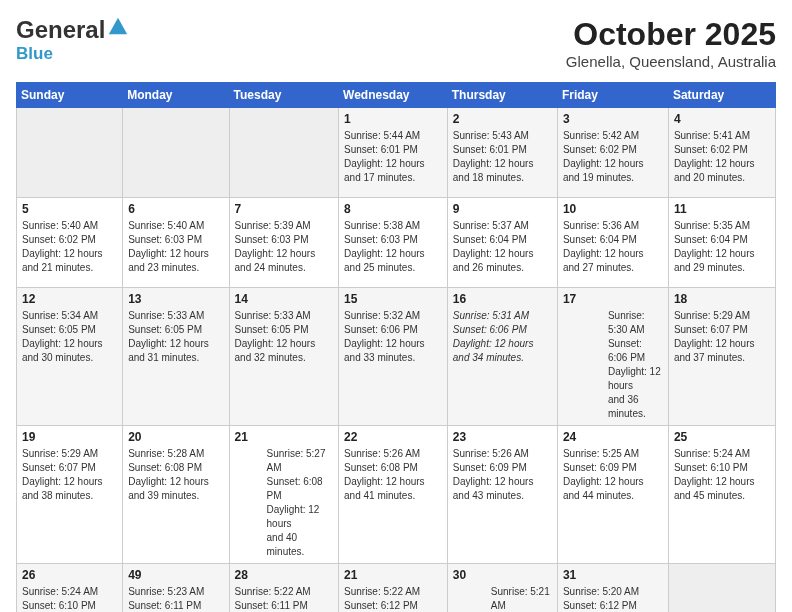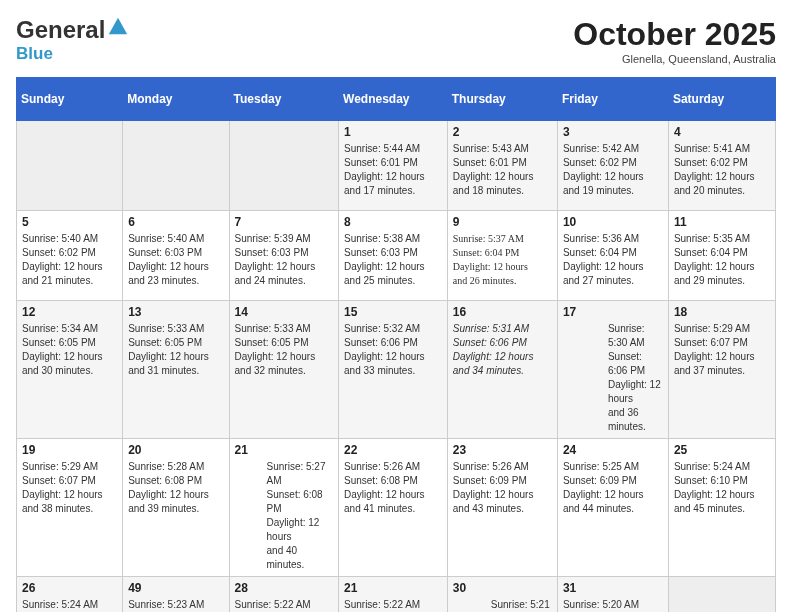--- a/index.html
+++ b/index.html
@@ -37,32 +37,32 @@
     }
     .title-section {
       text-align: right;
     }
     .calendar-title {
       font-size: 32px;
       font-weight: bold;
       color: #222;
     }
     .calendar-subtitle {
-      font-size: 11px;
+      font-size: 15px;
       color: #444;
     }
     table {
       width: 100%;
       border-collapse: collapse;
       font-size: 11px;
     }
     thead tr th {
       background-color: #3366cc;
       color: #fff;
-      padding: 14px 4px;
+      padding: 5px 4px;
       text-align: left;
       font-size: 12px;
       font-weight: bold;
       border: 1px solid #3366cc;
     }
     tbody tr td {
       border: 1px solid #ccc;
       vertical-align: top;
       padding: 4px 5px;
       min-height: 80px;
@@ -178,21 +178,21 @@
         </td>
         <td>
           <div class="cell-date">8</div>
           <div class="cell-info" style="white-space: pre-line;">Sunrise: 5:38 AM
 Sunset: 6:03 PM
 Daylight: 12 hours
 and 25 minutes.</div>
         </td>
         <td>
           <div class="cell-date">9</div>
-          <div class="cell-info" style="white-space: pre-line; font-family: Liberation Serif, serif;">Sunrise: 5:37 AM
+          <div class="cell-info" style="white-space: pre-line;">Sunrise: 5:37 AM
 Sunset: 6:04 PM
 Daylight: 12 hours
 and 26 minutes.</div>
         </td>
         <td>
           <div class="cell-date">10</div>
           <div class="cell-info" style="white-space: pre-line;">Sunrise: 5:36 AM
 Sunset: 6:04 PM
 Daylight: 12 hours
 and 27 minutes.</div>

